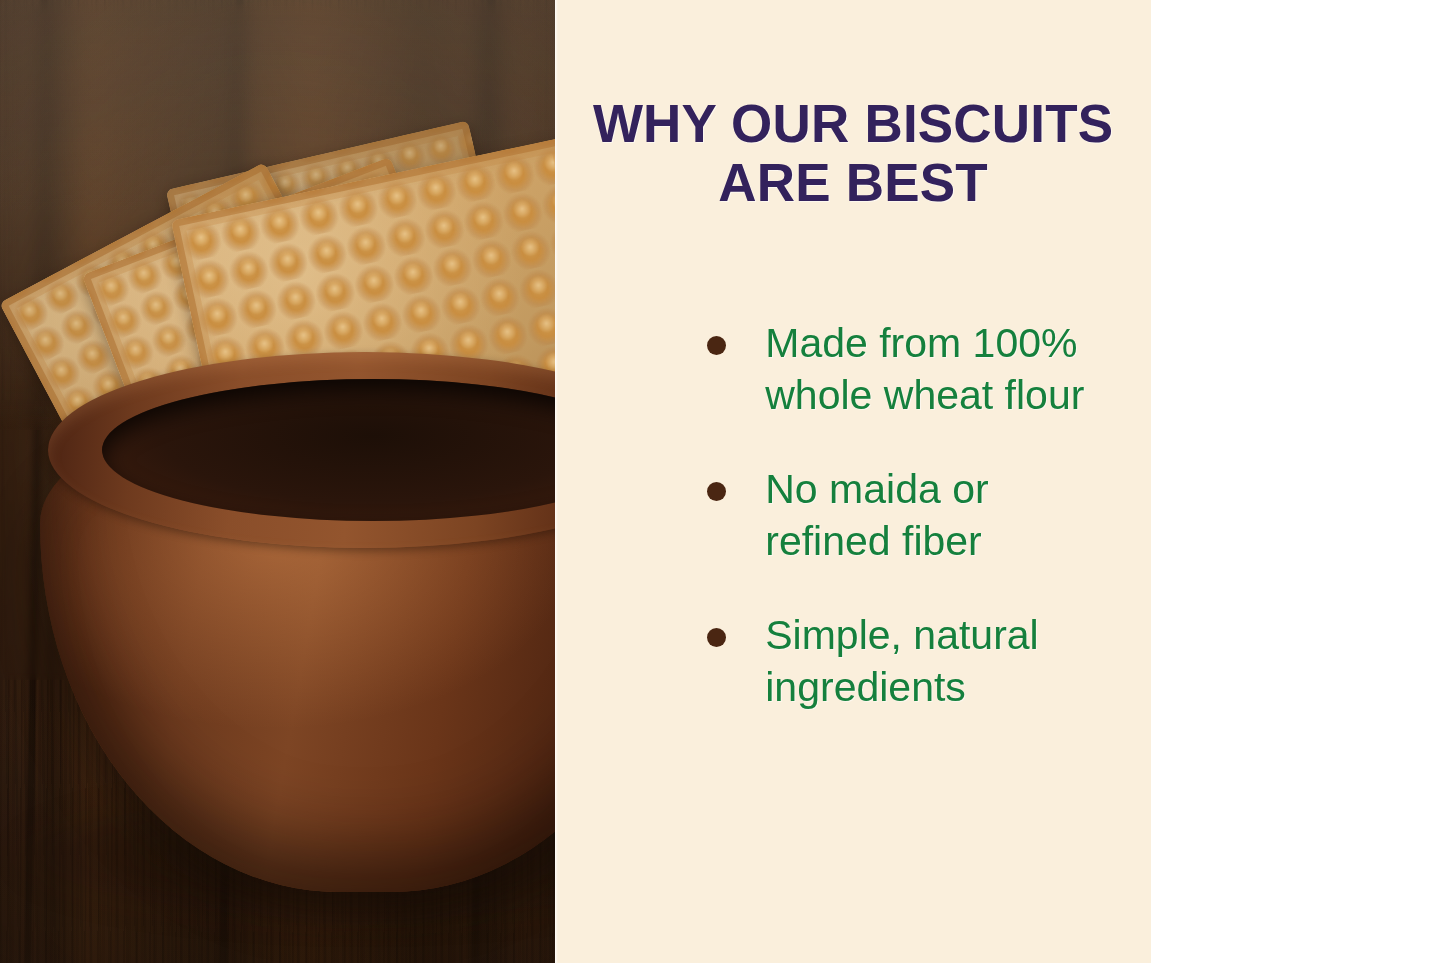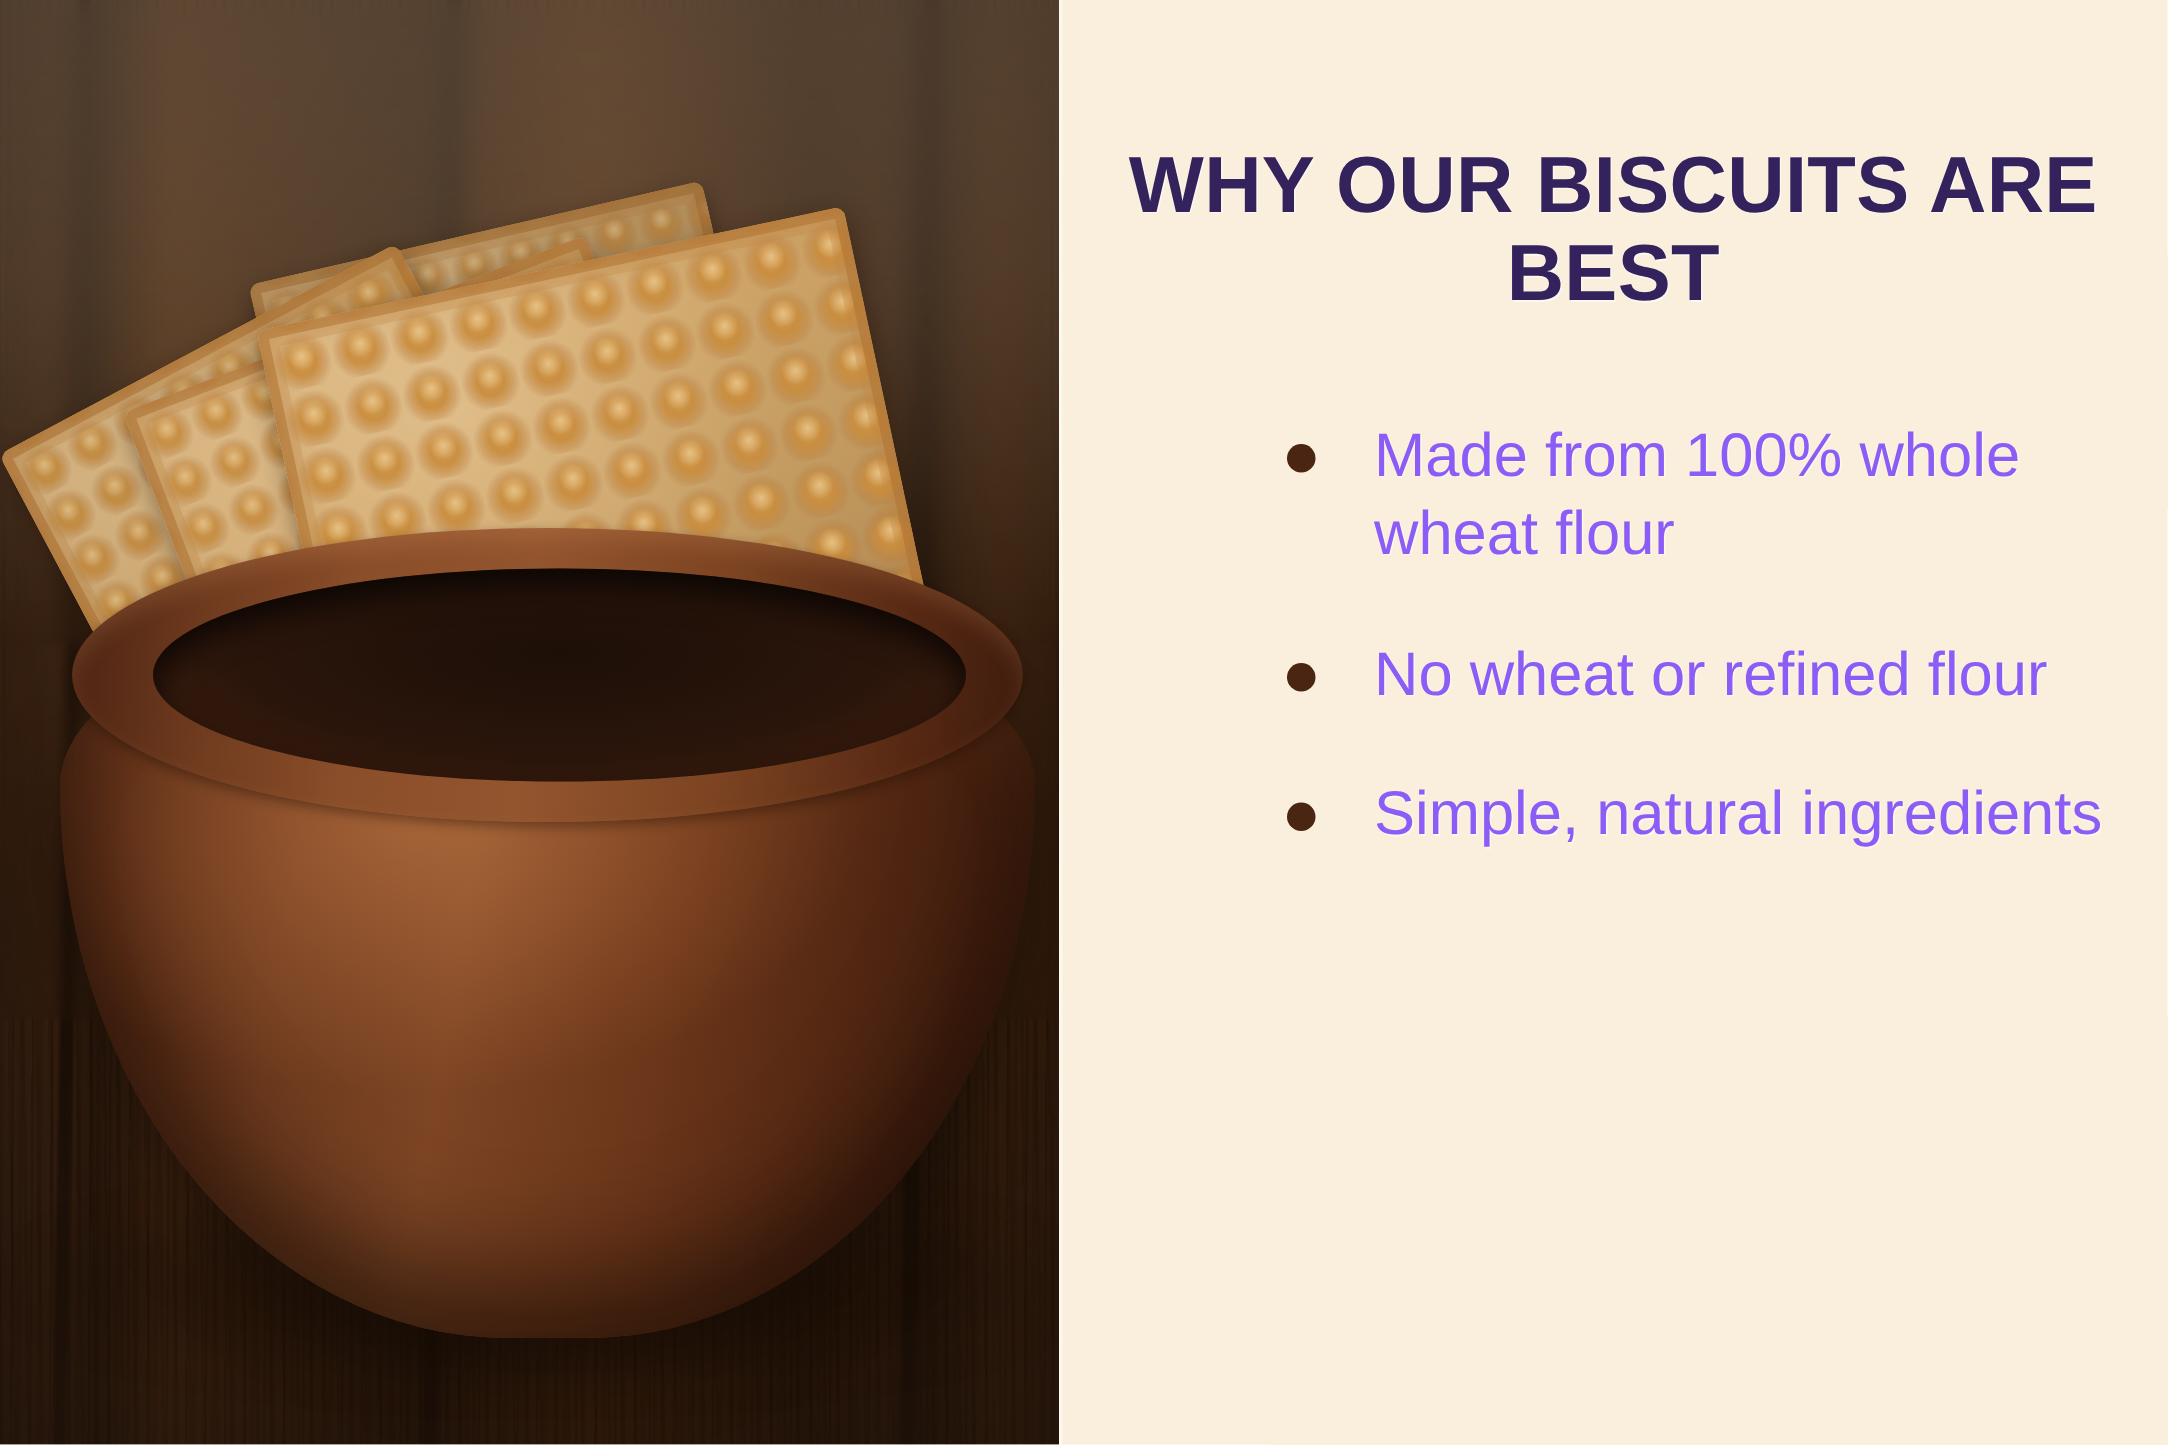--- a/index.html
+++ b/index.html
@@ -5,21 +5,21 @@
   html, body {
     margin: 0;
     padding: 0;
     background: #ffffff;
   }
   body {
     font-family: "Liberation Sans", sans-serif;
   }
   .canvas {
     position: relative;
-    width: 1445px;
+    width: 1151px;
     height: 963px;
     overflow: hidden;
     display: flex;
   }
 
   
   .photo-panel {
     position: relative;
     width: 706px;
     height: 963px;
@@ -239,23 +239,24 @@
     padding: 0;
     padding-top: 64px;
     padding-left: 110px;
   }
   .bullet-item {
     position: relative;
     padding-left: 66px;
     margin-bottom: 41px;
     font-size: 41px;
     line-height: 1.28;
-    color: #8b5cf6;
+    color: #15803d;
     font-weight: normal;
     text-shadow: 1px 1px 0 rgba(255,255,255,0.5);
+    margin-top: 40px;
   }
   .bullet-item:last-child { margin-bottom: 0; }
   .bullet-dot {
     position: absolute;
     left: 8px;
     top: 19px;
     width: 19px;
     height: 19px;
     border-radius: 50%;
     background: #4a2612;
@@ -308,21 +309,21 @@
 
     <h1 class="headline">WHY OUR BISCUITS ARE BEST</h1>
 
     <ul class="bullet-list">
       <li class="bullet-item">
         <span class="bullet-dot"></span>
         <span class="bullet-text">Made from 100% whole wheat flour</span>
       </li>
       <li class="bullet-item">
         <span class="bullet-dot"></span>
-        <span class="bullet-text">No wheat or refined flour</span>
+        <span class="bullet-text">No maida or refined fiber</span>
       </li>
       <li class="bullet-item">
         <span class="bullet-dot"></span>
         <span class="bullet-text">Simple, natural ingredients</span>
       </li>
     </ul>
   </div>
 
 </div>
 

